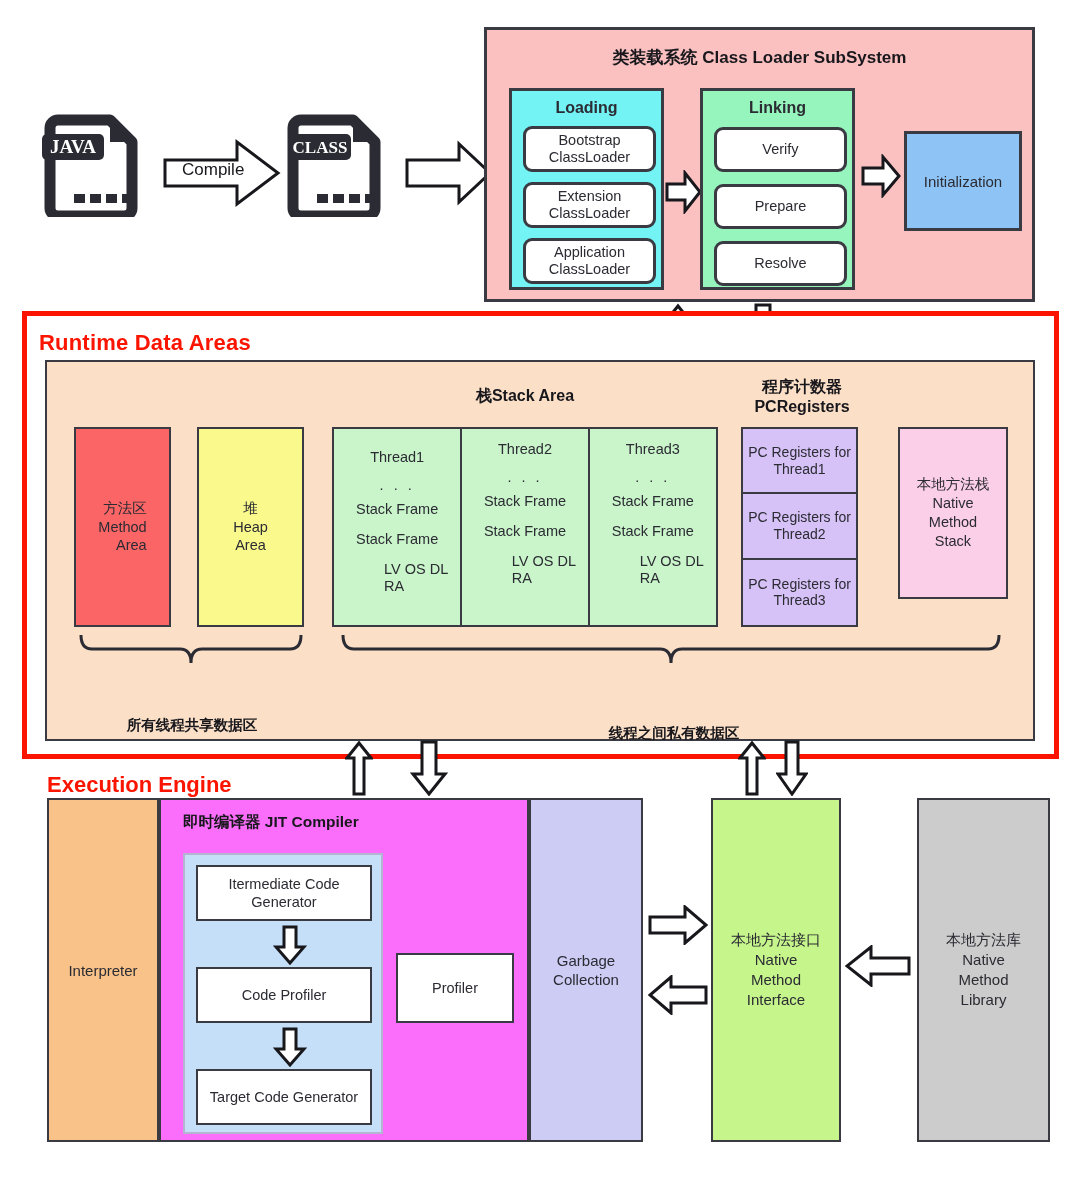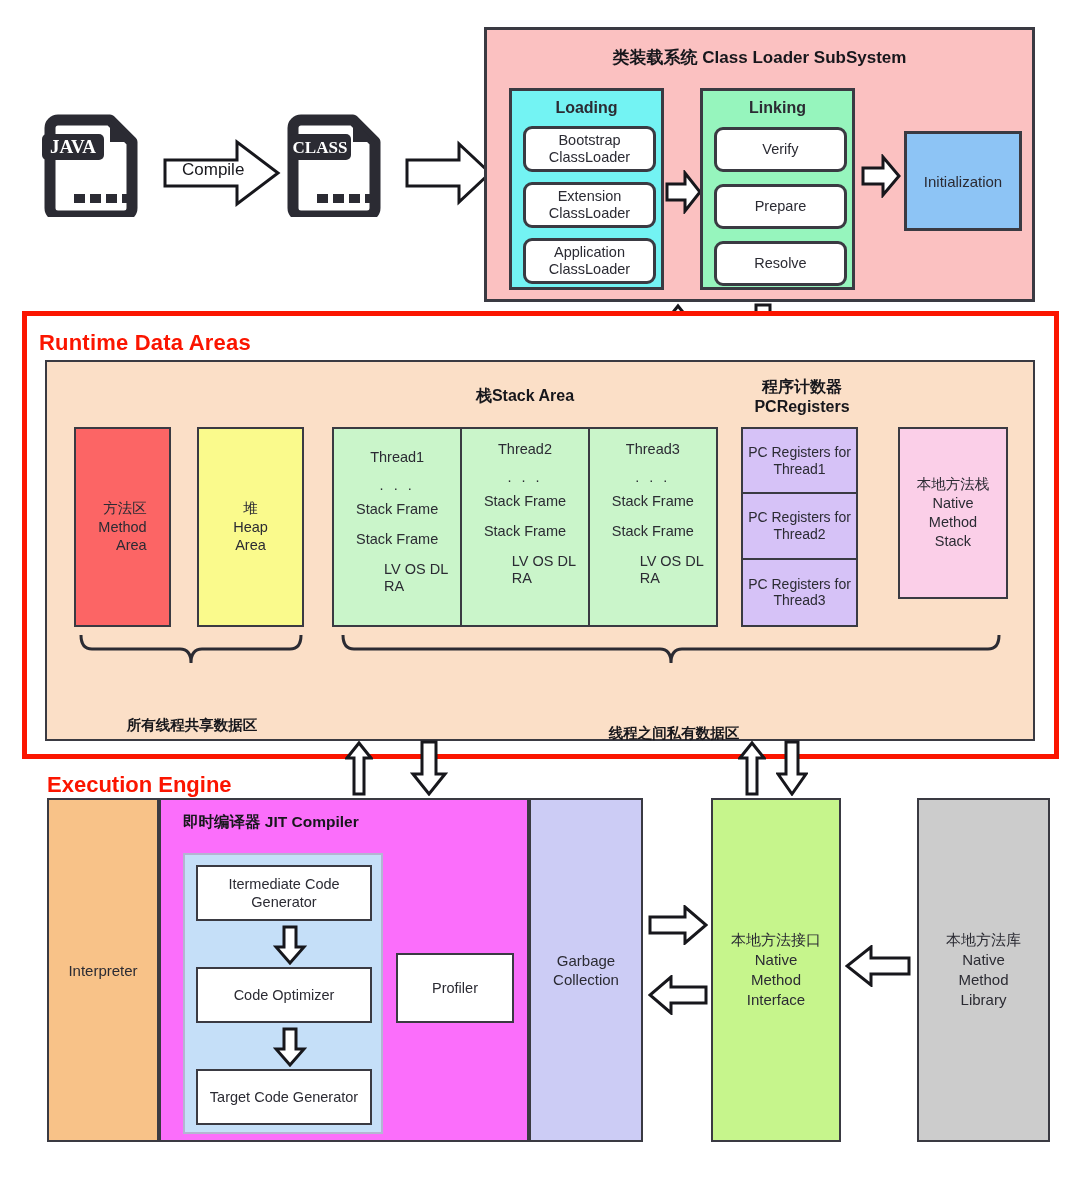--- a/index.html
+++ b/index.html
@@ -319,21 +319,21 @@
 
 <div class="abs bx2" id="jit">
   <div id="jit-title">即时编译器 JIT Compiler</div>
   <div id="jit-inner">
     <div class="jit-card c0 ctr">Itermediate Code Generator</div>
     <div class="jit-dn" style="top:70px;">
       <svg width="34" height="40" viewBox="0 0 34 40">
         <path d="M11 2 v20 h-8 l14 16 l14 -16 h-8 v-20 z" fill="#ffffff" stroke="#17171c" stroke-width="3"></path>
       </svg>
     </div>
-    <div class="jit-card c1 ctr">Code Optimizer</div>
+    <div class="jit-card c1 ctr">Code Profiler</div>
     <div class="jit-dn" style="top:172px;">
       <svg width="34" height="40" viewBox="0 0 34 40">
         <path d="M11 2 v20 h-8 l14 16 l14 -16 h-8 v-20 z" fill="#ffffff" stroke="#17171c" stroke-width="3"></path>
       </svg>
     </div>
     <div class="jit-card c2 ctr">Target Code Generator</div>
   </div>
   <div id="profiler" class="ctr">Profiler</div>
 </div>
 

